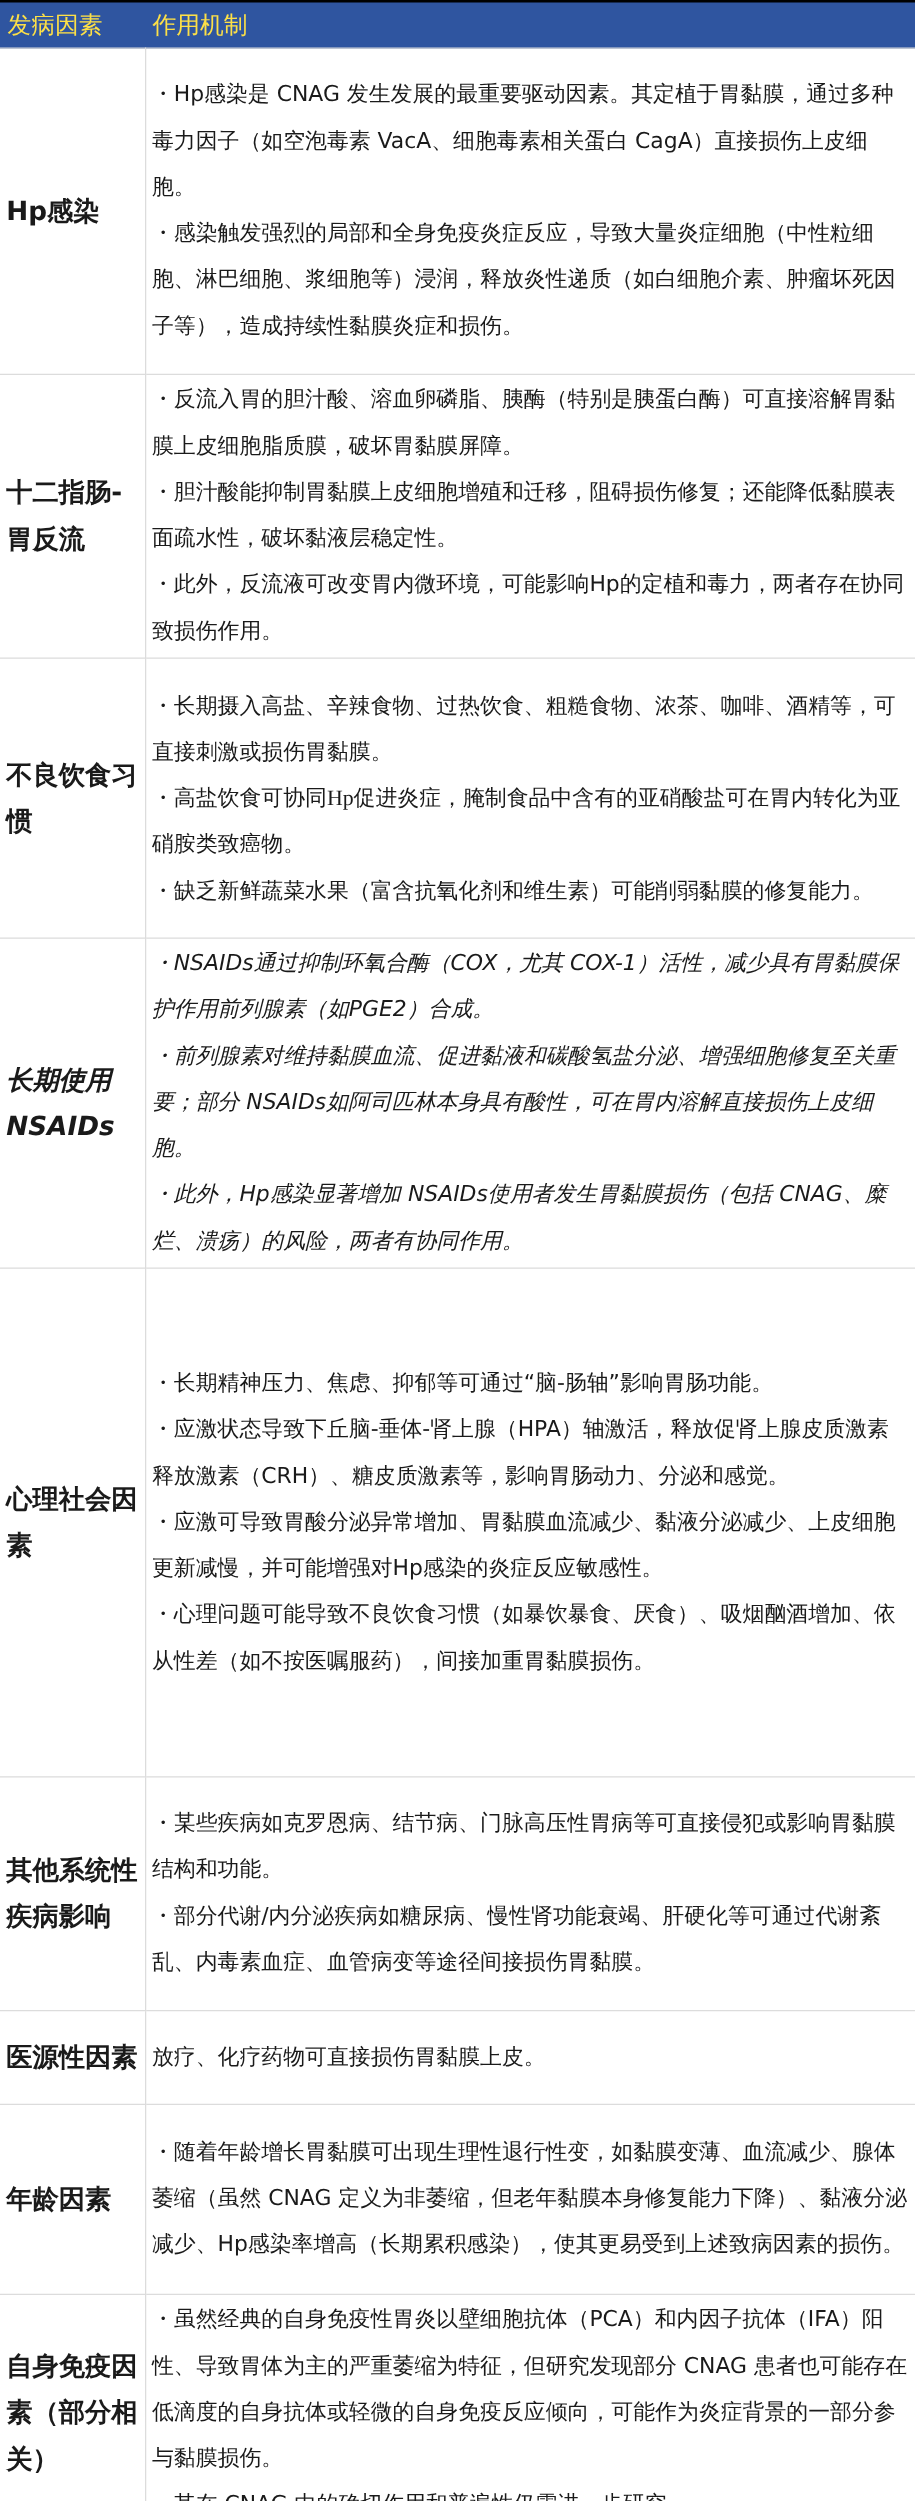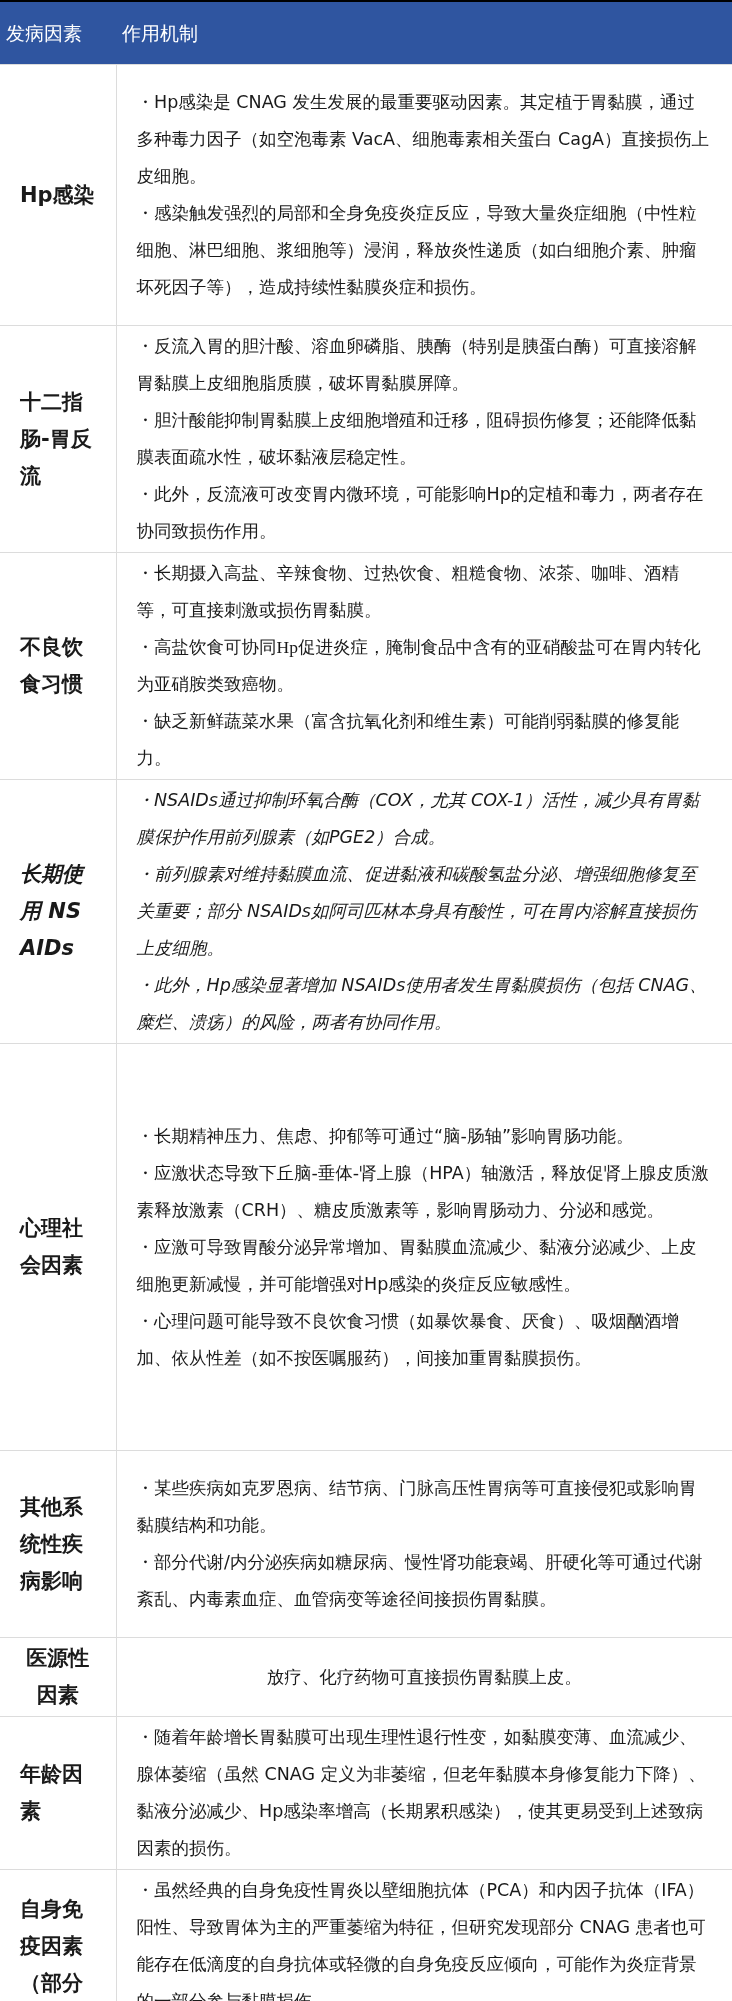--- a/index.html
+++ b/index.html
@@ -1,32 +1,32 @@
 <!DOCTYPE html>
 <html><head>
   <meta charset="utf-8">
   <style>
     html, body { margin: 0; padding: 0; background: #ffffff; }
     body { width: 732px; height: 2001px; overflow: hidden; font-family: "DejaVu Sans", "Liberation Sans", sans-serif; color: #1a1a1a; }
     table { width: 732px; border-collapse: collapse; table-layout: fixed; border-top: 2px solid #000; border-bottom: 3px solid #000; }
     col.c1 { width: 116px; }
     col.c2 { width: 616px; }
-    thead th { background: #2f55a0; color: #ffffff; font-weight: normal; font-size: 19px; text-align: left; height: 36px; padding: 13px 6px; line-height: 36px; white-space: nowrap; }
-    tbody td { border: 1px solid #dcdcdc; vertical-align: middle; font-size: 17.5px; line-height: 37px; padding: 2px 20px; }
+    thead th { background: #2f55a0; color: #fde047; font-weight: normal; font-size: 19px; text-align: left; height: 36px; padding: 0 6px; line-height: 36px; white-space: nowrap; }
+    tbody td { border: 1px solid #dcdcdc; vertical-align: middle; font-size: 17.5px; line-height: 37px; padding: 2px 5px; }
     tbody tr td:first-child { border-left: none; font-weight: bold; font-size: 21px; }
     tbody tr td:last-child { border-right: none; }
     .factor { word-break: break-all; }
     .mech p { margin: 0; }
     tr.r1 td { height: 256px; }
     tr.r2 td { height: 217px; }
     tr.r3 td { height: 219px; font-family: Liberation Serif, serif; }
     tr.r4 td { height: 254px; font-style: italic; }
     tr.r5 td { height: 402px; margin-left: 17px; }
     tr.r6 td { height: 182px; }
-    tr.r7 td { height: 70px; text-align: center; }
+    tr.r7 td { height: 70px; }
     tr.r8 td { height: 147px; }
     tr.r9 td { height: 180px; }
   </style>
 </head>
 <body>
 
 <table>
   <colgroup>
       <col class="c1">
       <col class="c2">

